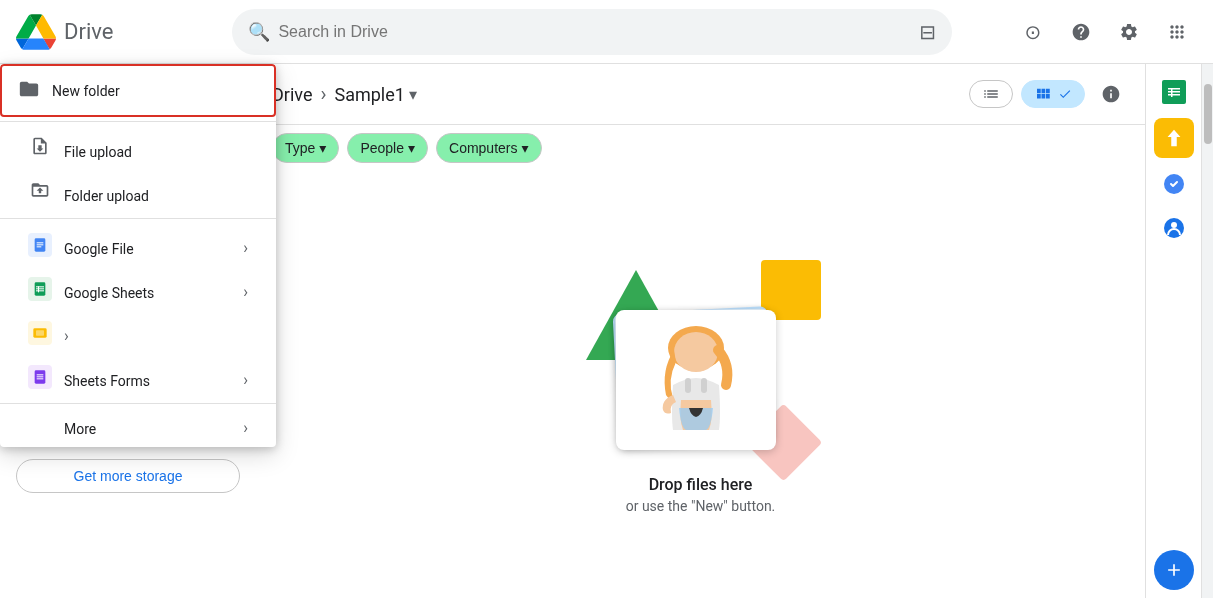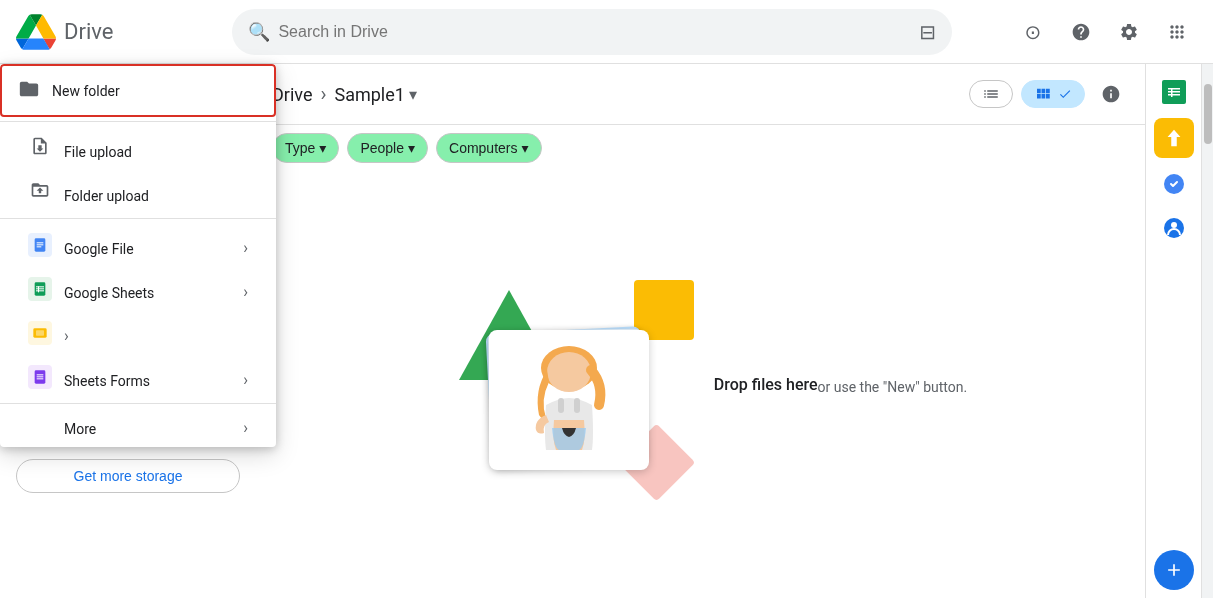--- a/index.html
+++ b/index.html
@@ -70,21 +70,21 @@
 
     
     .filter-bar { display: flex; align-items: center; padding: 8px 16px; gap: 8px; }
     .filter-btn {
       border: 1px solid #c6c6c6; border-radius: 20px; padding: 6px 12px; cursor: pointer;
       display: flex; align-items: center; gap: 4px; font-size: 14px; color: #202124; background: #86efac;
     }
 
     
     .drop-zone {
-      flex: 1; display: flex; flex-direction: row; align-items: center; justify-content: center;
+      flex: 1; display: flex; flex-direction: column; align-items: center; justify-content: center;
       position: relative;
     }
     .drop-text { font-size: 16px; color: #202124; font-weight: 500; }
     .drop-subtext { font-size: 14px; color: #5f6368; margin-top: 4px; }
 
     
     .right-sidebar {
       width: 56px; display: flex; flex-direction: column; align-items: center; padding: 8px 0;
       border-left: 1px solid #e0e0e0; gap: 4px;
     }

